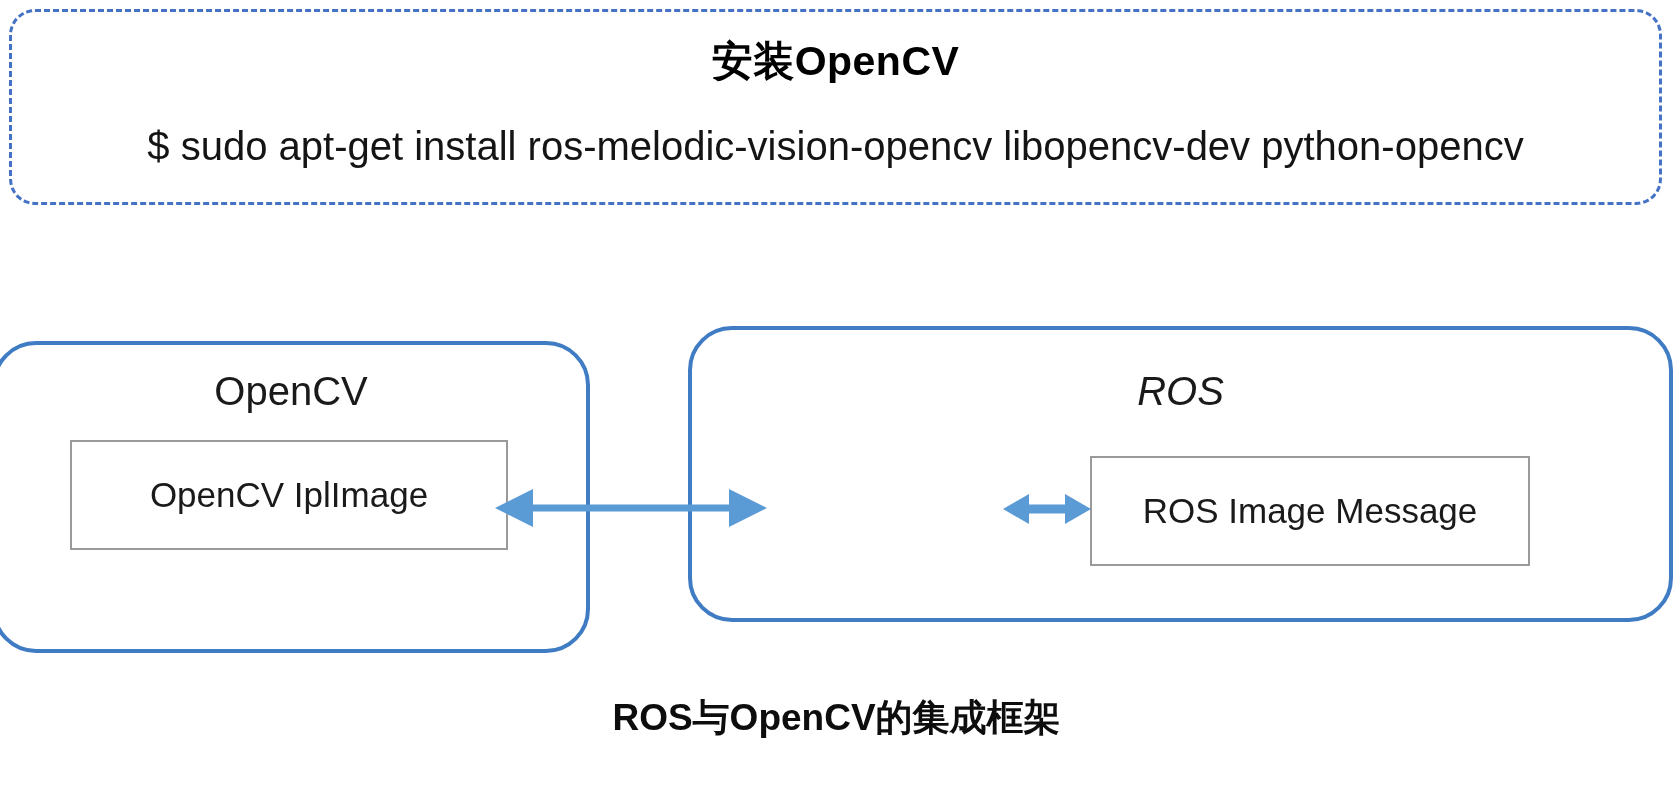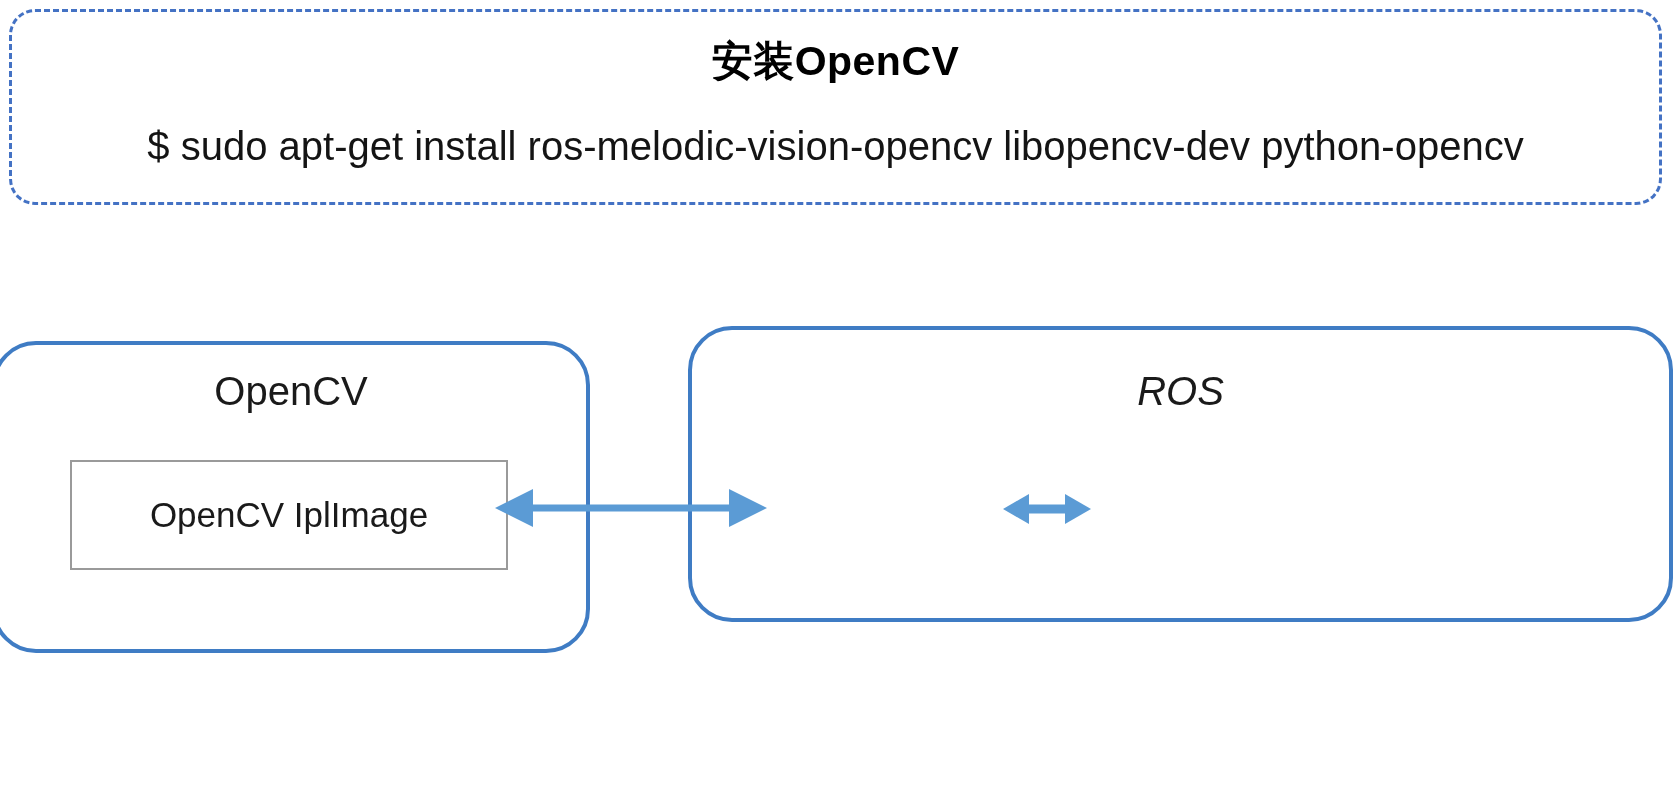--- a/index.html
+++ b/index.html
@@ -100,21 +100,21 @@
     border: 2px solid #9a9a9a;
     background: #ffffff;
     display: flex;
     align-items: center;
     justify-content: center;
     font-size: 35px;
     font-weight: 400;
     color: #1a1a1a;
     white-space: nowrap;
   }
-  .node-ipl      { left: 70px;   top: 460px; width: 438px; height: 110px; }
+  .node-ipl      { left: 70px;   top: 440px; width: 438px; height: 110px; }
   .node-bridge   { left: 765px;  top: 456px; width: 240px; height: 110px; }
   .node-rosmsg   { left: 1090px; top: 456px; width: 440px; height: 110px; }
 
   
   .arrow-svg {
     position: absolute;
     overflow: visible;
     pointer-events: none;
   }
   .arrow-long  { left: 495px;  top: 478px; }
@@ -147,26 +147,28 @@
     <div class="group-label">OpenCV</div>
   </div>
 
   <div class="group-box group-ros">
     <div class="group-label">ROS</div>
   </div>
 
   <div class="node node-ipl">OpenCV IplImage</div>
 
 
+  <div class="node node-rosmsg">ROS Image Message</div>
 
   <svg class="arrow-svg arrow-long" width="272" height="60" viewBox="0 0 272 60">
     <line x1="32" y1="30" x2="240" y2="30" stroke="#5B9BD5" stroke-width="7"></line>
     <polygon points="0,30 38,11 38,49" fill="#5B9BD5"></polygon>
     <polygon points="272,30 234,11 234,49" fill="#5B9BD5"></polygon>
   </svg>
 
   <svg class="arrow-svg arrow-short" width="88" height="42" viewBox="0 0 88 42">
     <line x1="22" y1="21" x2="66" y2="21" stroke="#5B9BD5" stroke-width="9"></line>
     <polygon points="0,21 26,6 26,36" fill="#5B9BD5"></polygon>
     <polygon points="88,21 62,6 62,36" fill="#5B9BD5"></polygon>
   </svg>
 
+  <div class="caption">ROS与OpenCV的集成框架</div>
 </div>
 
 </body></html>

